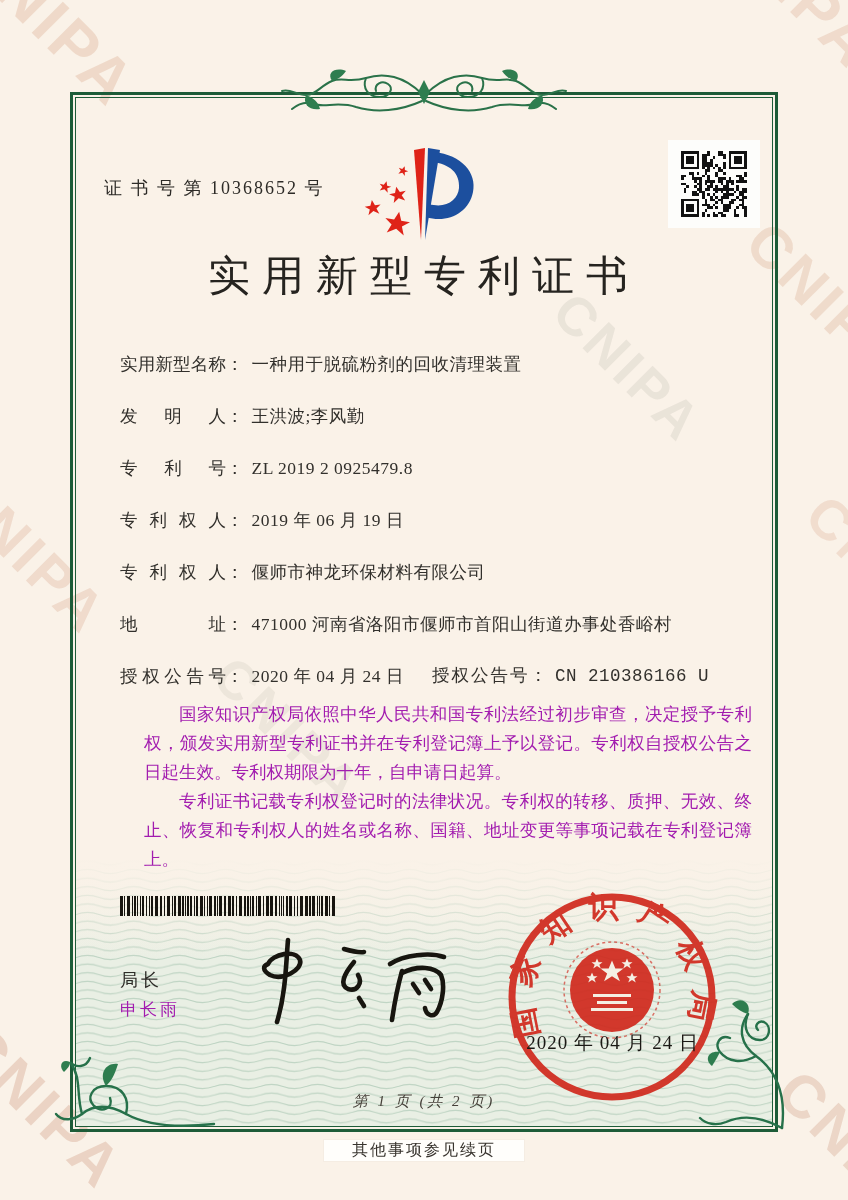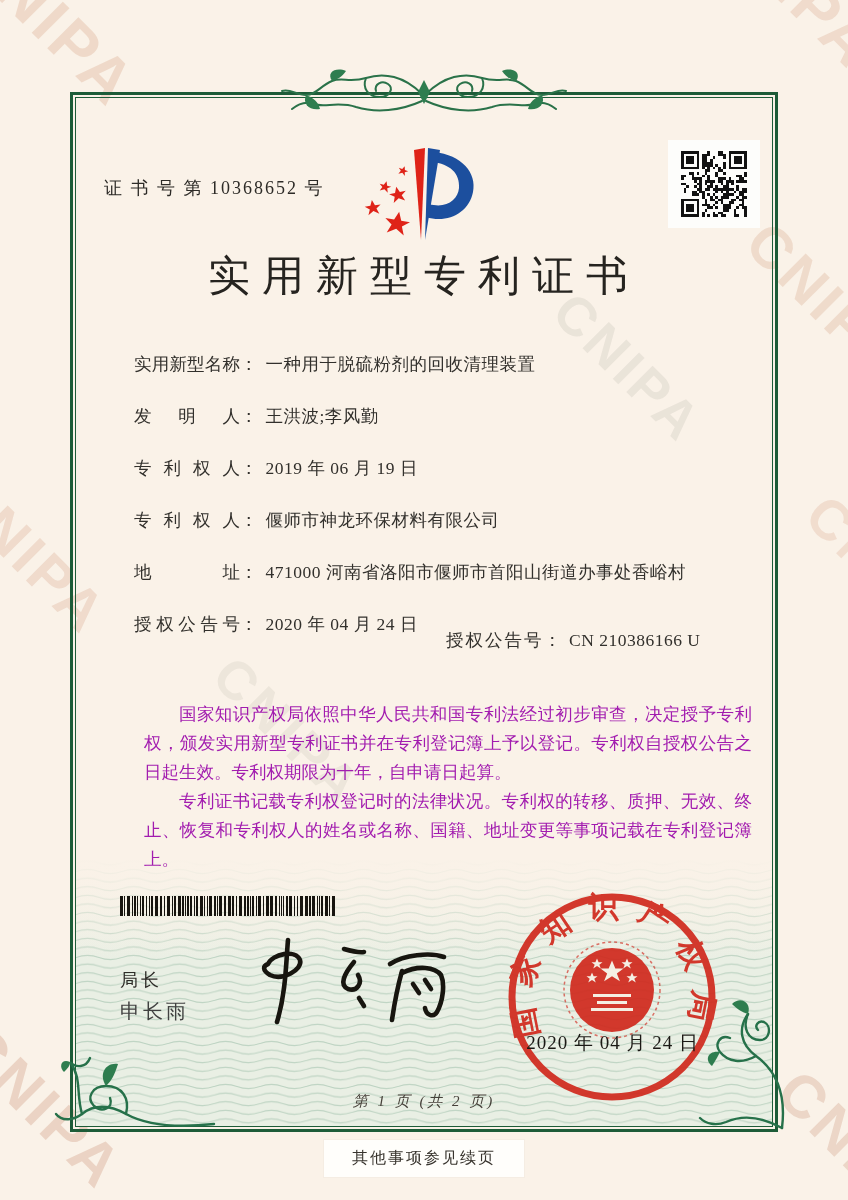--- a/index.html
+++ b/index.html
@@ -39,44 +39,44 @@
   .content{position:absolute;inset:0;z-index:5;color:#32302c;}
 
   .cert-no{position:absolute;left:104px;top:148px;font-size:18px;letter-spacing:2px;color:#2d2b27;margin-top:28px;}
   .logo{position:absolute;left:362px;top:140px;}
   .qr-box{position:absolute;left:668px;top:140px;width:92px;height:88px;background:#fdfdfb;
           display:flex;align-items:center;justify-content:center;}
   .doc-title{position:absolute;left:0;top:248px;width:100%;text-align:center;
           font-size:42px;font-weight:400;letter-spacing:12px;color:#262420;}
 
   .fields{position:absolute;left:120px;top:352px;width:612px;font-size:17.5px;}
-  .row{position:relative;height:52px;line-height:24px;white-space:nowrap;margin-left:14px;}
+  .row{position:relative;height:52px;line-height:24px;white-space:nowrap;}
   .lbl{display:inline-block;width:106px;text-align:justify;text-align-last:justify;vertical-align:top;}
   .colon{display:inline-block;margin-right:8px;}
   .val{letter-spacing:.5px;}
-  .pair2{position:absolute;left:312px;top:16px;}
+  .pair2{position:absolute;left:312px;top:0;font-family:Liberation Mono, monospace;}
   .pair2 .lbl2{letter-spacing:2px;}
 
   .paras{position:absolute;left:136px;top:700px;width:608px;font-size:17.5px;
          line-height:29px;text-align:justify;color:#a21caf;margin-left:8px;}
   .paras p{margin:0;text-indent:2em;}
 
   .barcode{position:absolute;left:120px;top:896px;}
   .role{position:absolute;left:120px;top:968px;font-size:18px;letter-spacing:3px;color:#2d2b27;font-family:Liberation Serif, serif;}
-  .role-name{position:absolute;left:120px;top:998px;font-size:20px;letter-spacing:3px;color:#404040;}
+  .role-name{position:absolute;left:120px;top:998px;font-size:17px;letter-spacing:3px;color:#a21caf;}
   .sig{position:absolute;left:232px;top:922px;}
 
   .seal{position:absolute;left:505px;top:890px;opacity:.92;mix-blend-mode:multiply;}
   .seal-date{position:absolute;left:505px;top:1030px;width:215px;text-align:center;
              font-size:19px;letter-spacing:1px;color:#1b1915;z-index:6;}
 
   .page-num{position:absolute;left:0;top:1092px;width:100%;text-align:center;
             font-size:15px;letter-spacing:3px;color:#46413a;font-style:italic;}
   .note-box{position:absolute;left:50%;top:1140px;transform:translateX(-50%);
-            background:#fffefb;padding:8px 28px;font-size:16px;letter-spacing:2px;
+            background:#fffefb;padding:0 28px;font-size:16px;letter-spacing:2px;
             color:#38342e;box-shadow:0 0 0 1px rgba(0,0,0,0.02);}
 </style>
 </head>
 <body>
 
 <div class="page">
 
   <div class="wm wm-a">CNIPA</div>
   <div class="wm wm-b">CNIPA</div>
   <div class="wm wm-c">CNIPA</div>
@@ -369,20 +369,23 @@
     <div class="doc-title">实用新型专利证书</div>
 
     <div class="fields">
       <div class="row">
         <span class="lbl">实用新型名称</span><span class="colon">：</span><span class="val">一种用于脱硫粉剂的回收清理装置</span>
       </div>
       <div class="row">
         <span class="lbl">发明人</span><span class="colon">：</span><span class="val">王洪波;李风勤</span>
       </div>
       <div class="row">
+        <span class="lbl">专利号</span><span class="colon">：</span><span class="val">ZL 2019 2 0925479.8</span>
+      </div>
+      <div class="row">
         <span class="lbl">专利权人</span><span class="colon">：</span><span class="val">2019 年 06 月 19 日</span>
       </div>
       <div class="row">
         <span class="lbl">专利权人</span><span class="colon">：</span><span class="val">偃师市神龙环保材料有限公司</span>
       </div>
       <div class="row">
         <span class="lbl">地址</span><span class="colon">：</span><span class="val">471000 河南省洛阳市偃师市首阳山街道办事处香峪村</span>
       </div>
       <div class="row">
         <span class="lbl">授权公告号</span><span class="colon">：</span><span class="val">2020 年 04 月 24 日</span>

